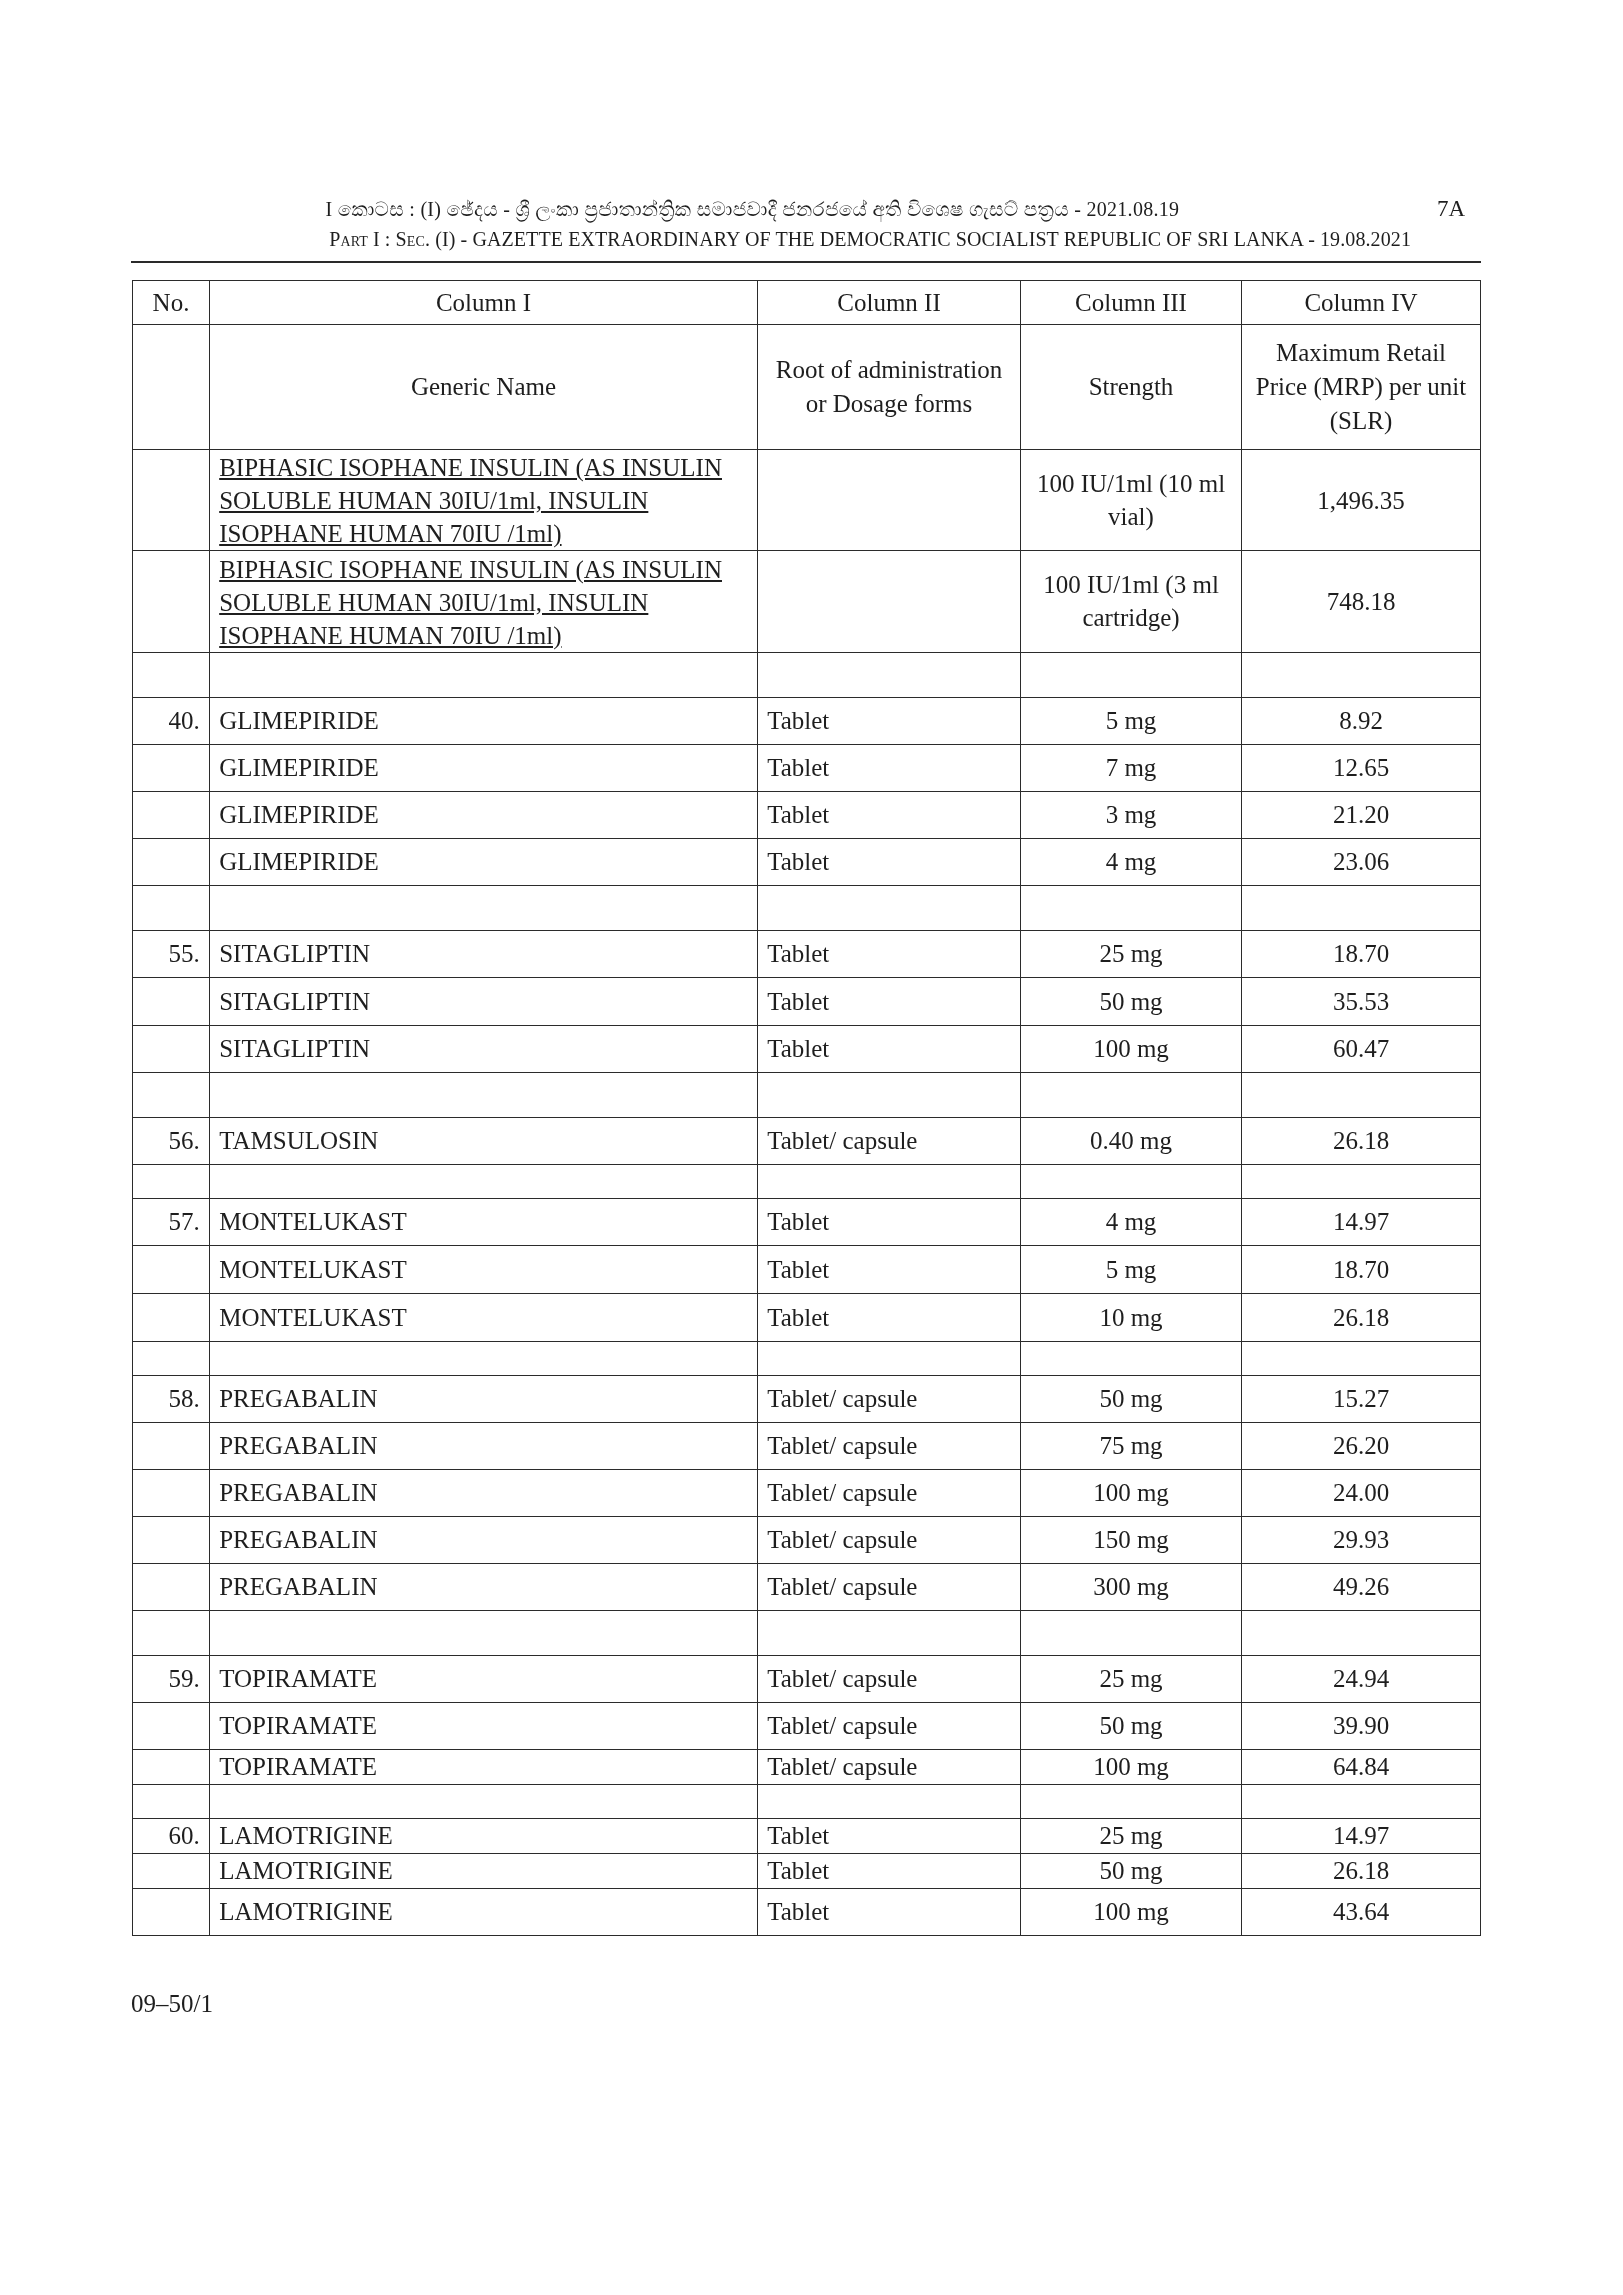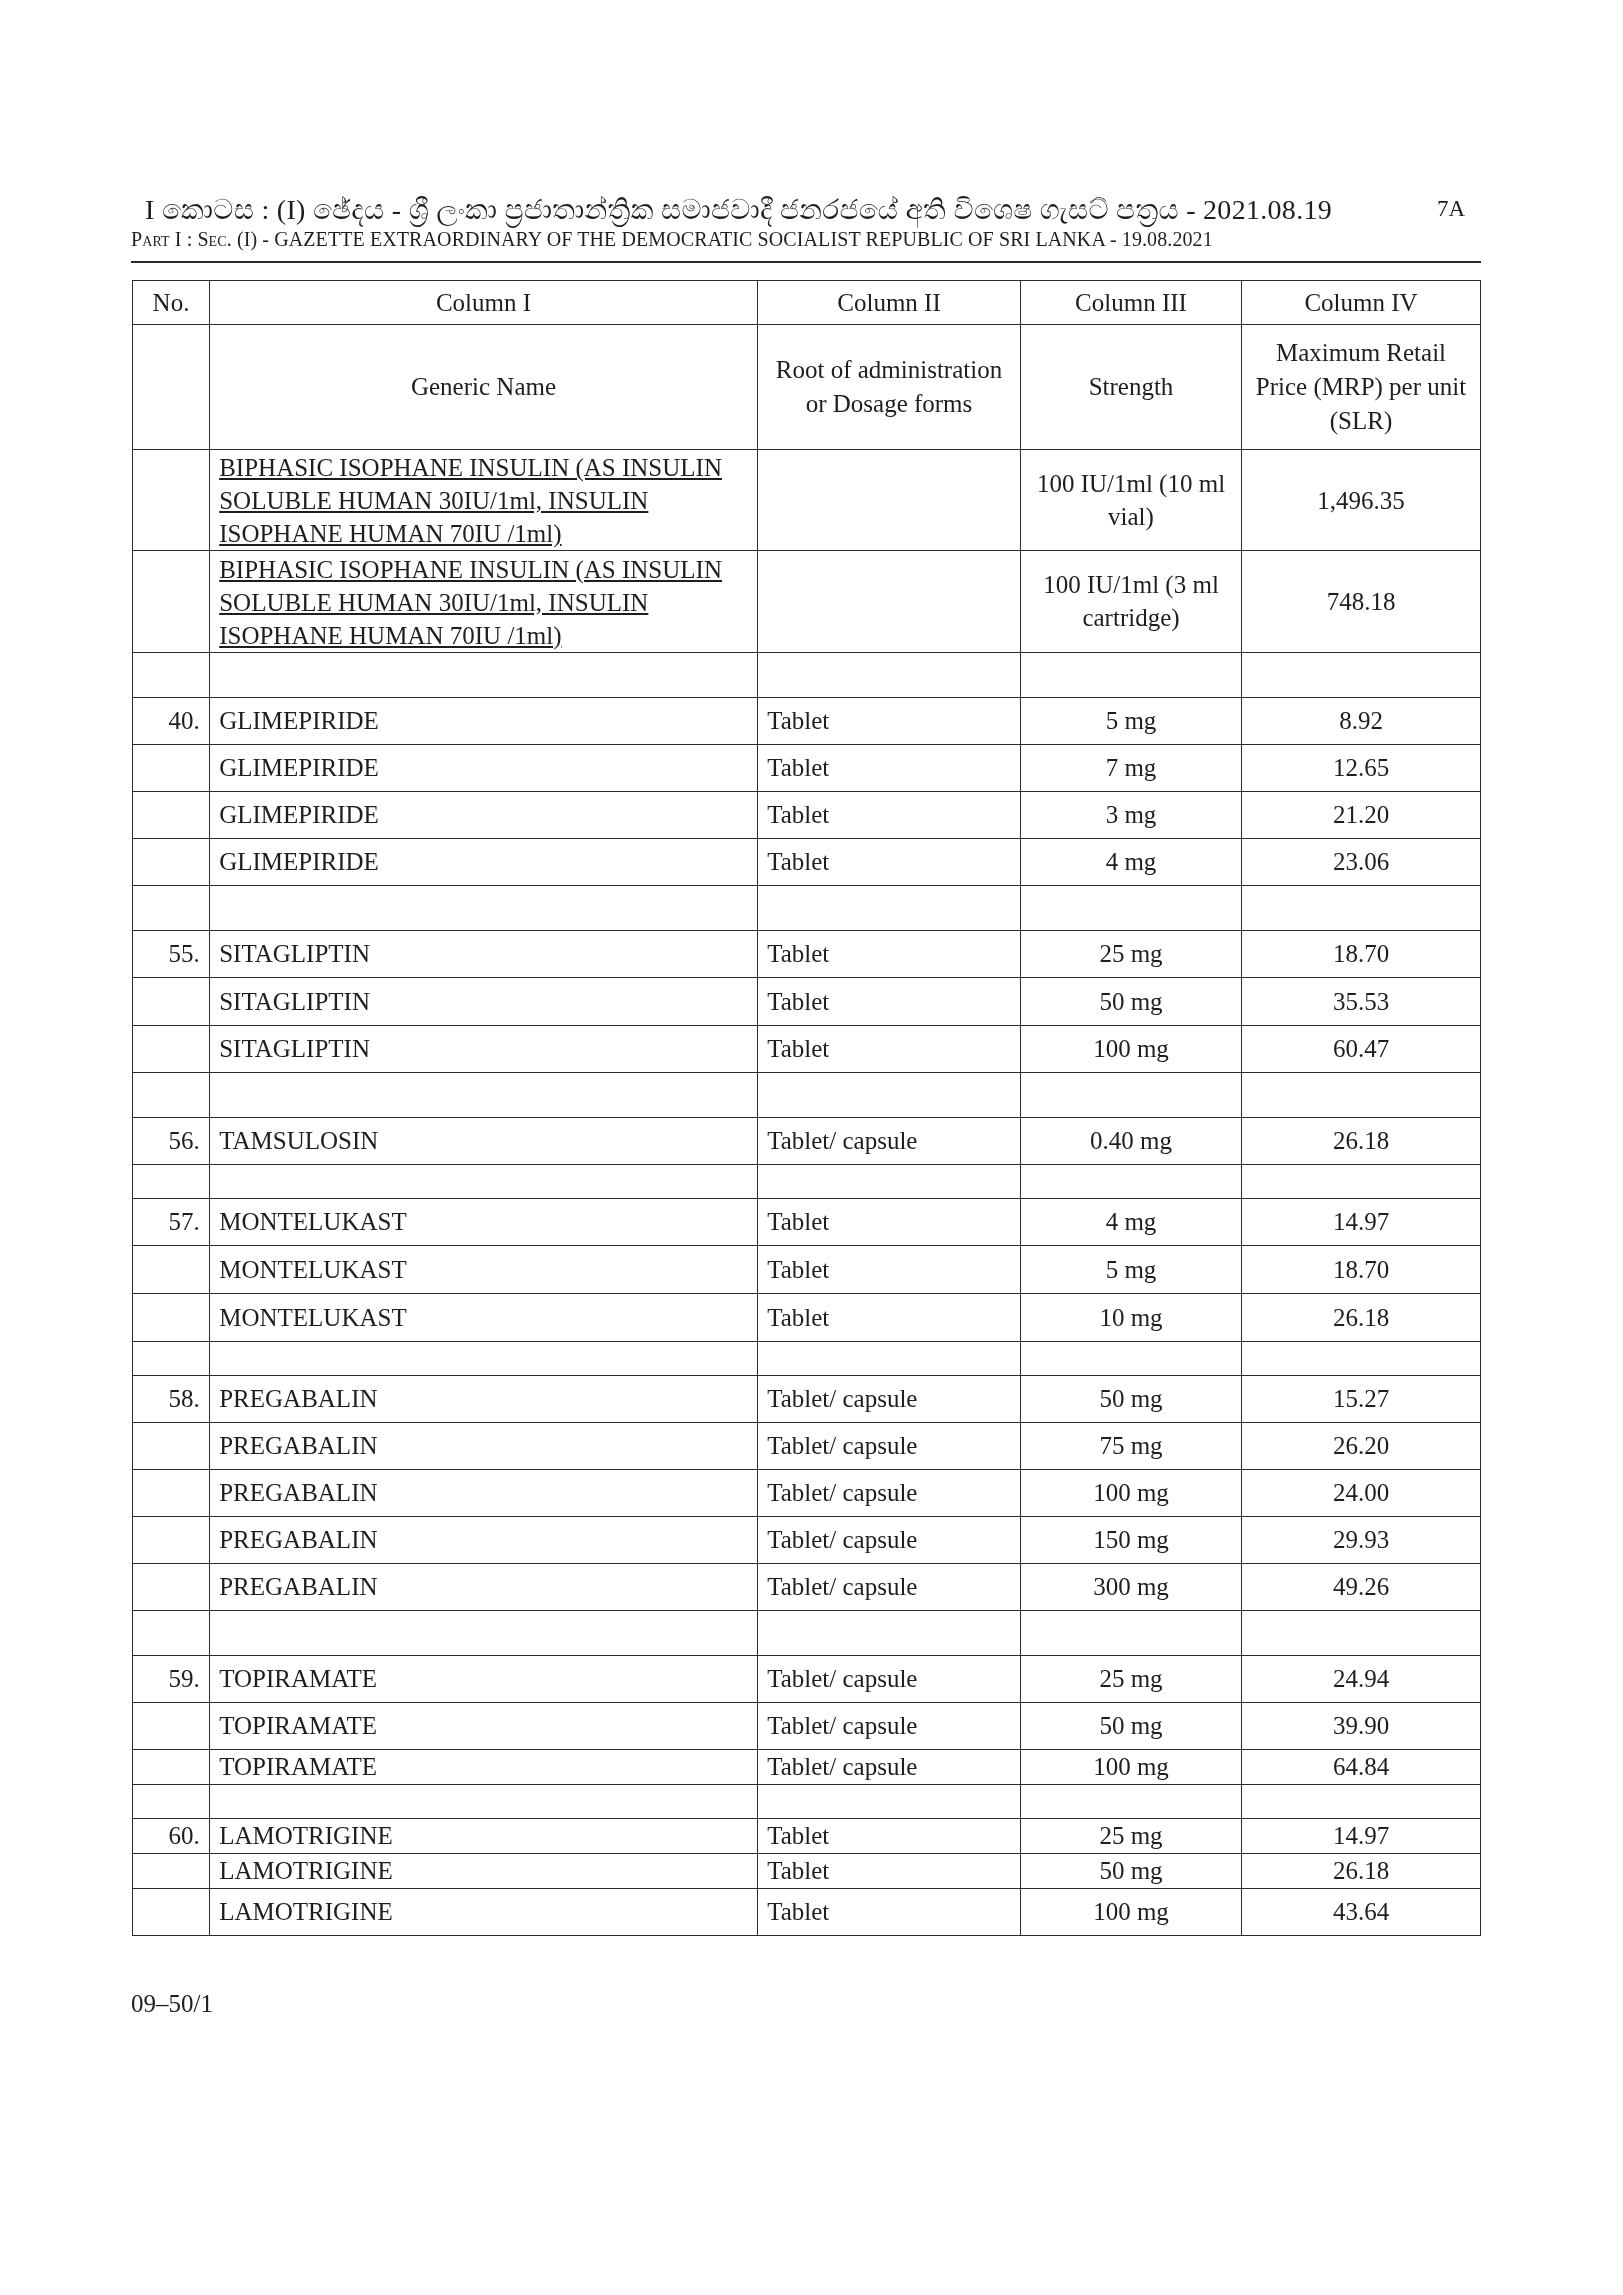--- a/index.html
+++ b/index.html
@@ -1,26 +1,26 @@
 <!DOCTYPE html>
 <html style="font-size:10.5px"><head>
   <meta charset="utf-8">
   <style>
     html, body { margin: 0; padding: 0; background: #ffffff; }
     body {
       width: 1623px; height: 2295px; position: relative; overflow: hidden;
       font-family: "Liberation Serif", "DejaVu Serif", serif; color: #1e1e1e;
     }
     .hdr-si {
-      position: absolute; left: 145px; width: 1269px; top: 195px;
-      text-align: left; font-size: 28px; line-height: 29px; letter-spacing: 0.3px;
+      position: absolute; left: 118px; width: 1269px; top: 195px;
+      text-align: center; font-size: 20px; line-height: 29px; letter-spacing: 0.3px;
     }
     .hdr-en {
-      position: absolute; left: 131px; width: 1269px; top: 227px;
-      text-align: left; font-size: 20px; line-height: 25px; letter-spacing: 0.1px; font-family: Liberation Serif, serif;
+      position: absolute; left: 142px; width: 1269px; top: 227px;
+      text-align: right; font-size: 20px; line-height: 25px; letter-spacing: 0.1px; font-family: Liberation Serif, serif;
     }
     .hdr-en .sc { font-variant: small-caps; }
     .pageno {
       position: absolute; left: 1437px; top: 194px; font-size: 23px; line-height: 29px;
     }
     .rule {
       position: absolute; left: 131px; width: 1350px; top: 261px; height: 2px; background: #2a2a2a;
     }
     table.mrp {
       position: absolute; left: 132px; top: 280px; width: 1348px;

